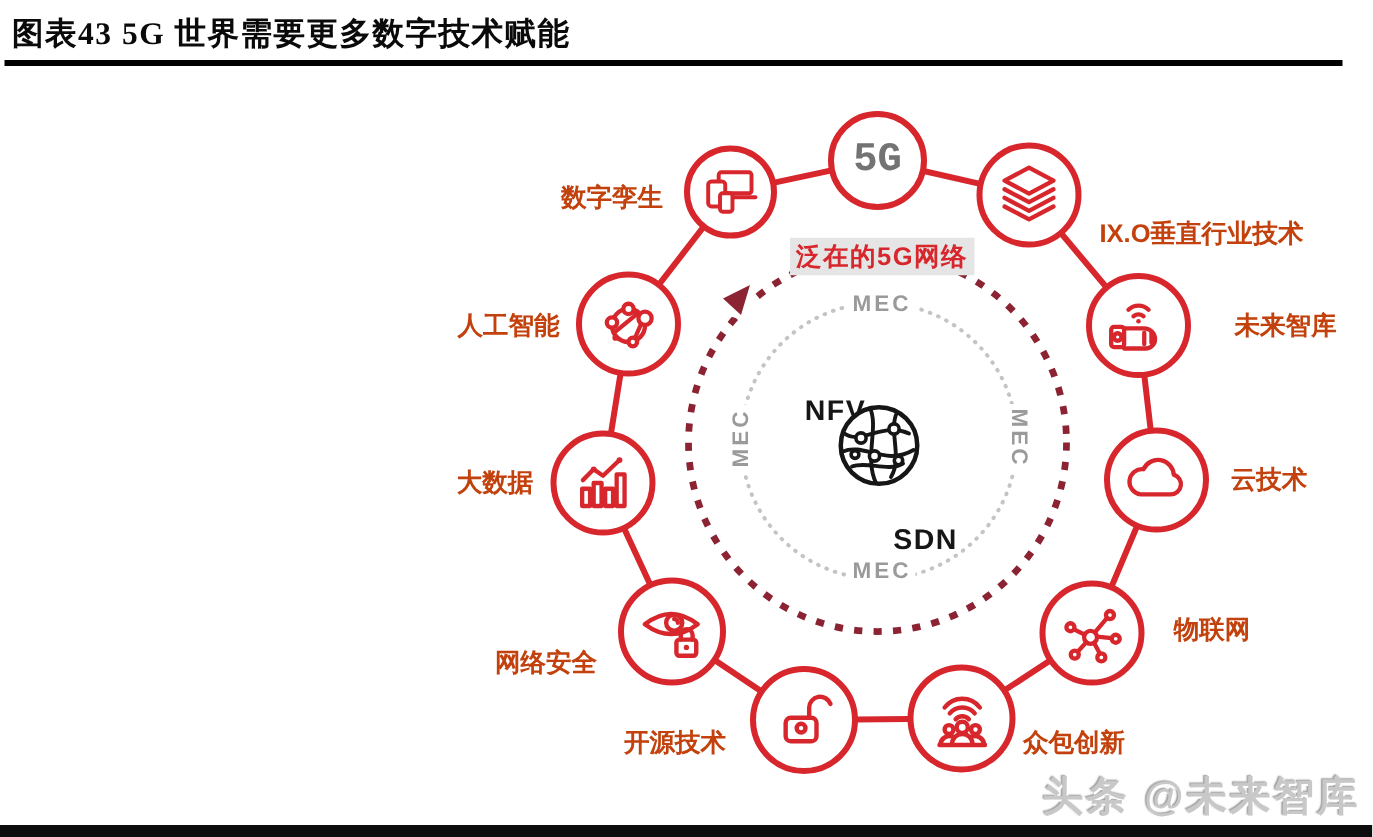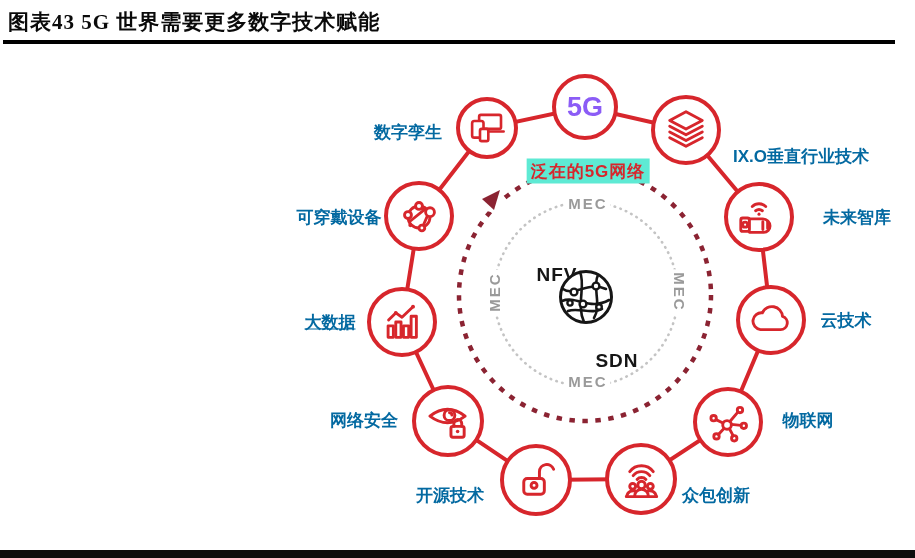--- a/index.html
+++ b/index.html
@@ -7,25 +7,25 @@
         font-family:"Liberation Sans",sans-serif;}
   
   .title{position:absolute;left:8px;top:8px;font-family:"Liberation Serif",serif;
          font-weight:bold;font-size:21px;color:#0a0a0a;letter-spacing:1px;white-space:nowrap;}
   .title-rule{position:absolute;left:3px;top:40px;width:892px;height:4px;background:#000;}
   .bottom-bar{position:absolute;left:0;top:550px;width:915px;height:8px;background:#0d0d0d;}
   .links{position:absolute;left:0;top:0;width:915px;height:558px;z-index:0;}
   .node{position:absolute;box-sizing:border-box;border:4px solid #d7262c;border-radius:50%;
         background:#fff;z-index:2;display:flex;align-items:center;justify-content:center;
         transform:translate(-50%,-50%);}
-  .node-5g-text{color:#8b5cf6;font-weight:bold;font-size:27px;letter-spacing:0px;}
+  .node-5g-text{color:#737373;font-weight:bold;font-size:27px;letter-spacing:0px;font-family:Liberation Mono, monospace;}
   .nlabel{position:absolute;transform:translate(-50%,-50%);font-weight:bold;font-size:17px;
-          color:#0369a1;white-space:nowrap;z-index:2;}
+          color:#c2410c;white-space:nowrap;z-index:2;}
   .ctext{position:absolute;transform:translate(-50%,-50%);white-space:nowrap;z-index:1;}
-  .ubiq{color:#d7262c;font-weight:bold;font-size:17px;background:#5eead4;padding:1px 4px;
+  .ubiq{color:#d7262c;font-weight:bold;font-size:17px;background:#e5e5e5;padding:1px 4px;
         letter-spacing:1px;}
   .mec{color:#9a9a9a;font-weight:bold;font-size:15px;letter-spacing:2px;background:#fff;
        padding:0 3px;}
   .mec-left{transform:translate(-50%,-50%) rotate(-90deg);}
   .mec-right{transform:translate(-50%,-50%) rotate(90deg);}
   .netfn{color:#161616;font-weight:bold;font-size:19px;letter-spacing:1px;margin-top:20px;}
   .globe{position:absolute;left:556px;top:267px;z-index:1;}
   
   .watermark{position:absolute;right:8px;top:513px;font-size:27px;font-weight:bold;
              color:#c8c8c8;letter-spacing:2px;
@@ -163,23 +163,23 @@
       <rect class="ic icw" x="16" y="25" width="9.5" height="14" rx="2"></rect>
     </svg>
   </div>
 
   <div class="nlabel" style="left:801px;top:128px;margin-top:28px;">IX.O垂直行业技术</div>
   <div class="nlabel" style="left:857px;top:217px;">未来智库</div>
   <div class="nlabel" style="left:846px;top:320px;">云技术</div>
   <div class="nlabel" style="left:808px;top:420px;">物联网</div>
   <div class="nlabel" style="left:716px;top:495px;">众包创新</div>
   <div class="nlabel" style="left:450px;top:495px;">开源技术</div>
-  <div class="nlabel" style="left:364px;top:420px;">网络安全</div>
-  <div class="nlabel" style="left:330px;top:322px;text-decoration:underline;">大数据</div>
-  <div class="nlabel" style="left:339px;top:217px;">可穿戴设备</div>
+  <div class="nlabel" style="left:364px;top:442px;">网络安全</div>
+  <div class="nlabel" style="left:330px;top:322px;">大数据</div>
+  <div class="nlabel" style="left:339px;top:217px;">人工智能</div>
   <div class="nlabel" style="left:408px;top:132px;">数字孪生</div>
 
   <div class="ctext ubiq" style="left:588px;top:171px;">泛在的5G网络</div>
   <div class="ctext mec" style="left:588px;top:203px;">MEC</div>
   <div class="ctext mec" style="left:588px;top:381px;">MEC</div>
   <div class="ctext mec mec-left" style="left:494px;top:292px;">MEC</div>
   <div class="ctext mec mec-right" style="left:679px;top:292px;">MEC</div>
   <div class="ctext netfn" style="left:557px;top:255px;">NFV</div>
   <div class="ctext netfn" style="left:617px;top:341px;">SDN</div>
 
@@ -194,15 +194,16 @@
     </g>
     <g fill="#fff" stroke="#161616" stroke-width="2.4">
       <circle cx="18" cy="25" r="3.4"></circle>
       <circle cx="40" cy="19" r="3.4"></circle>
       <circle cx="27" cy="37" r="3.4"></circle>
       <circle cx="43" cy="40" r="2.8"></circle>
       <circle cx="14" cy="36" r="2.6"></circle>
     </g>
   </svg>
 
+  <div class="watermark">头条 @未来智库</div>
   <div class="bottom-bar"></div>
 
 </div>
 
 </body></html>

